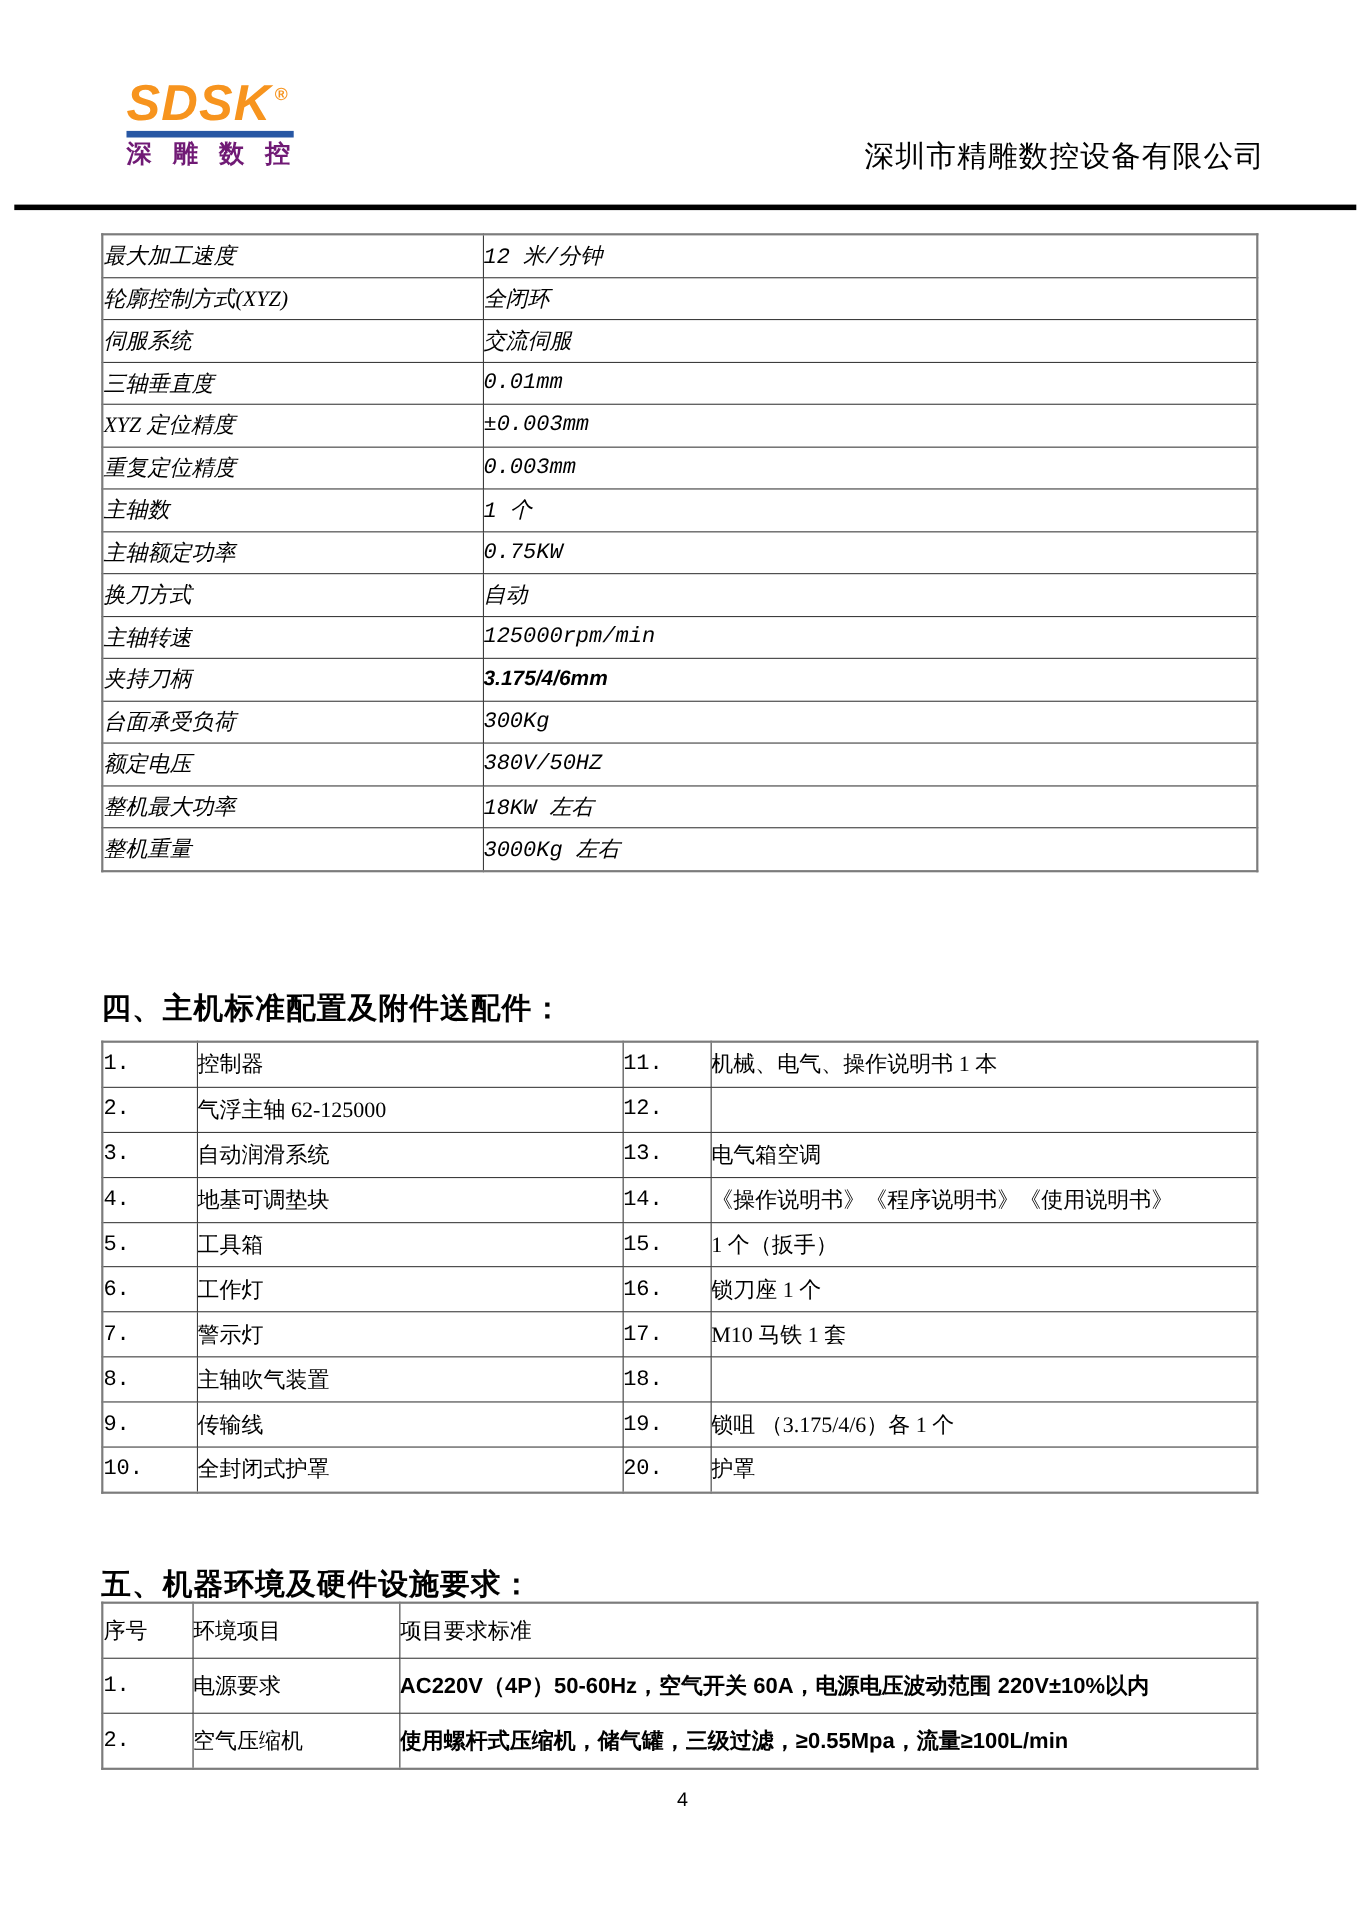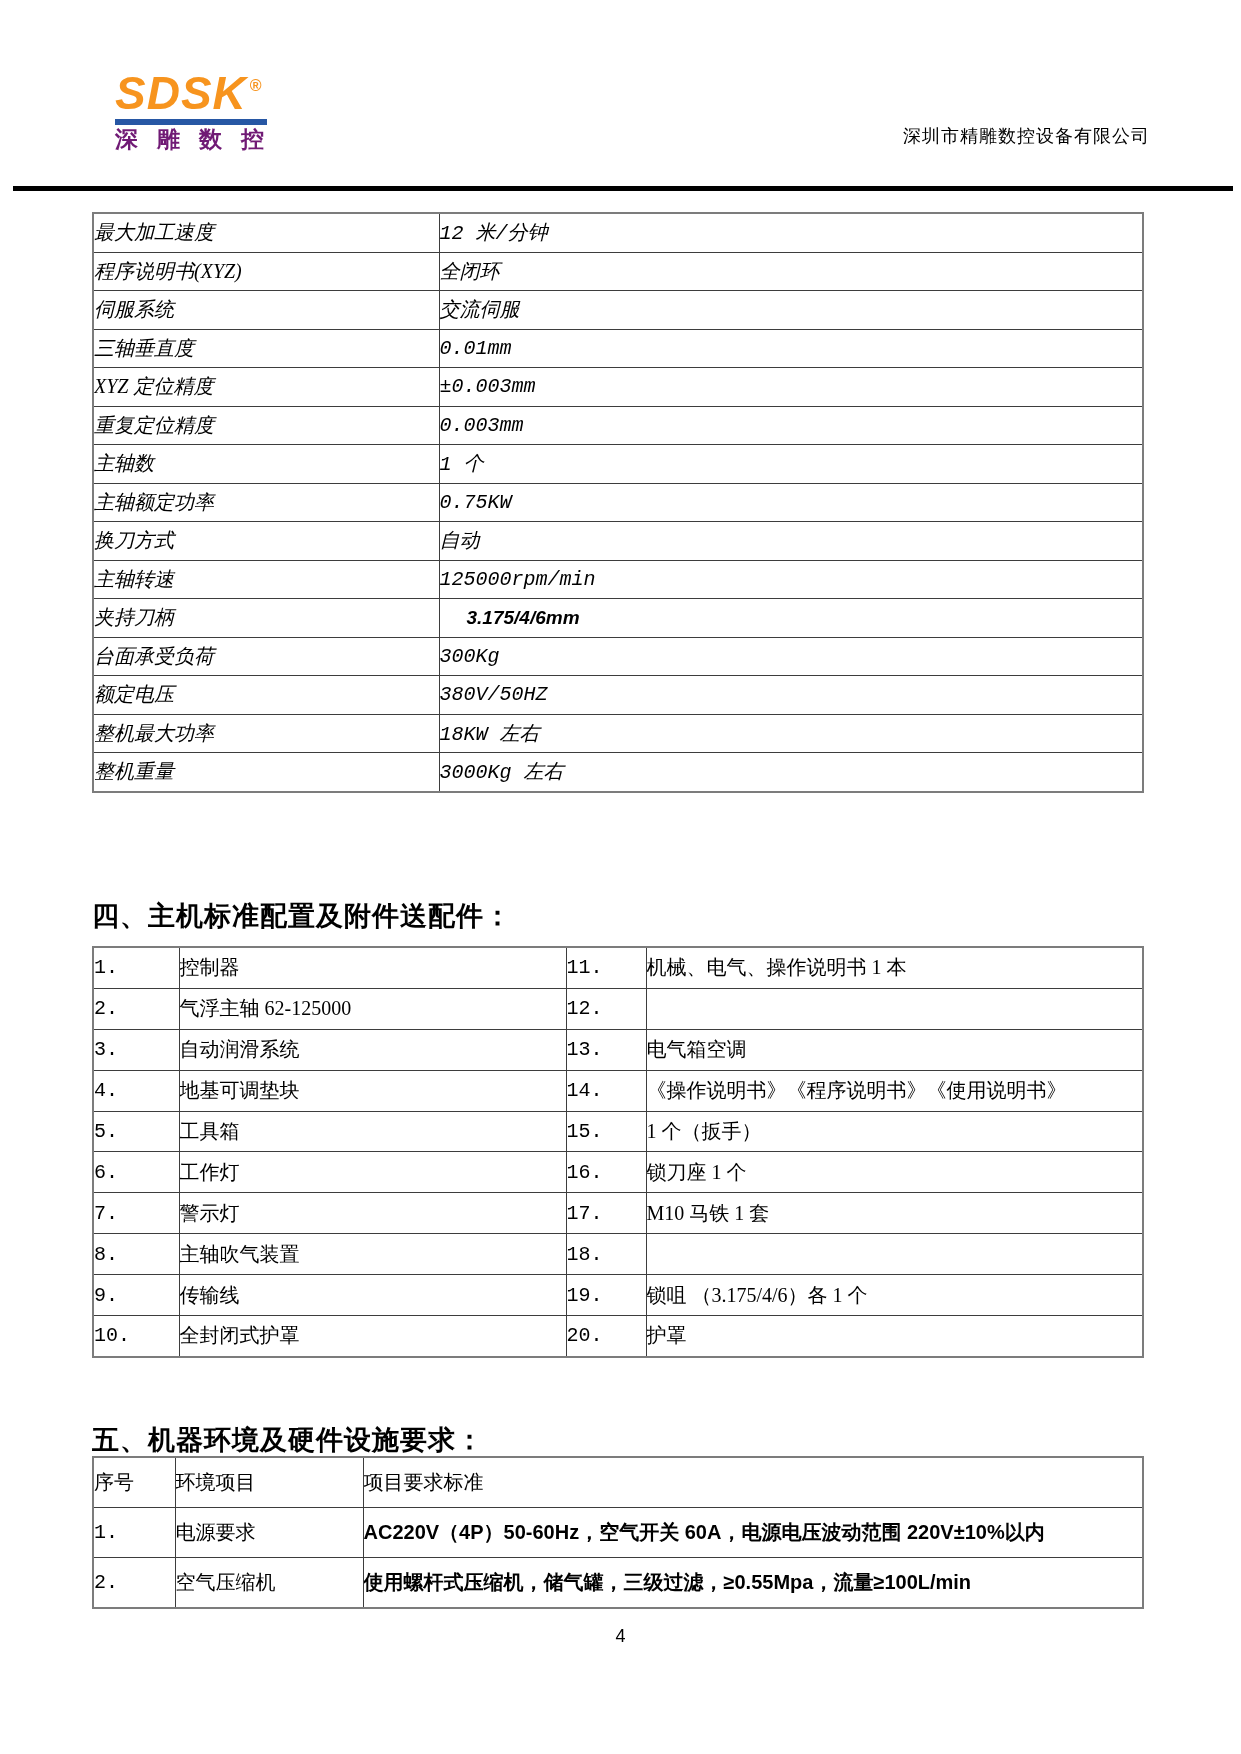--- a/index.html
+++ b/index.html
@@ -14,32 +14,32 @@
     font-style:italic;font-weight:bold;font-size:46px;line-height:1.0;
     letter-spacing:1px;
   }
   .logo-reg{font-size:16px;font-style:normal;vertical-align:18px;margin-left:3px;}
   .logo-bar{width:152px;height:6px;margin-top:3px;}
   .logo-sub{
     font-family:"Liberation Sans","DejaVu Sans",sans-serif;
     font-weight:bold;font-size:23px;line-height:1.1;margin-top:2px;
     letter-spacing:19px;white-space:nowrap;
   }
-  .company{position:absolute;top:124px;right:91px;font-size:18px;letter-spacing:1px;}
+  .company{position:absolute;top:124px;right:91px;font-size:27px;letter-spacing:1px;}
   .rule{position:absolute;left:13px;top:186px;width:1220px;height:5px;background:#000;}
 
   
   table.tbl{position:absolute;border-collapse:collapse;table-layout:fixed;border:2.5px solid #7c7c7c;}
   table.tbl td{border:1.6px solid #3d3d3d;vertical-align:middle;font-size:20px;padding:0;overflow:hidden;white-space:nowrap;}
 
   #spec{left:92px;top:212px;width:1050px;}
   #spec td{height:37.5px;font-style:italic;}
   .t1-label{padding-left:13px;}
   .t1-value{padding-left:14px;font-family:"Liberation Mono","DejaVu Sans Mono",monospace;font-size:19px;}
-  .t1-value.accent{font-family:"Liberation Sans","DejaVu Sans",sans-serif;font-weight:bold;font-size:19px;padding-left:27px;}
+  .t1-value.accent{font-family:"Liberation Sans","DejaVu Sans",sans-serif;font-weight:bold;font-size:19px;}
 
   .sec-title{
     position:absolute;left:92px;font-weight:bold;font-size:27px;
     font-family:"Liberation Sans","DejaVu Sans",sans-serif;letter-spacing:1px;
   }
   #sec4{top:898px;}
   #sec5{top:1422px;}
 
   #config{left:92px;top:946px;width:1050px;}
   #config td{height:39.9px;}
@@ -81,21 +81,21 @@
     <colgroup>
         <col style="width:346px">
         <col style="width:704px">
       </colgroup>
     <tbody>
         <tr>
           <td class="t1-label">最大加工速度</td>
           <td class="t1-value">12 米/分钟</td>
         </tr>
         <tr>
-          <td class="t1-label">程序说明书(XYZ)</td>
+          <td class="t1-label">轮廓控制方式(XYZ)</td>
           <td class="t1-value">全闭环</td>
         </tr>
         <tr>
           <td class="t1-label">伺服系统</td>
           <td class="t1-value">交流伺服</td>
         </tr>
         <tr>
           <td class="t1-label">三轴垂直度</td>
           <td class="t1-value">0.01mm</td>
         </tr>

